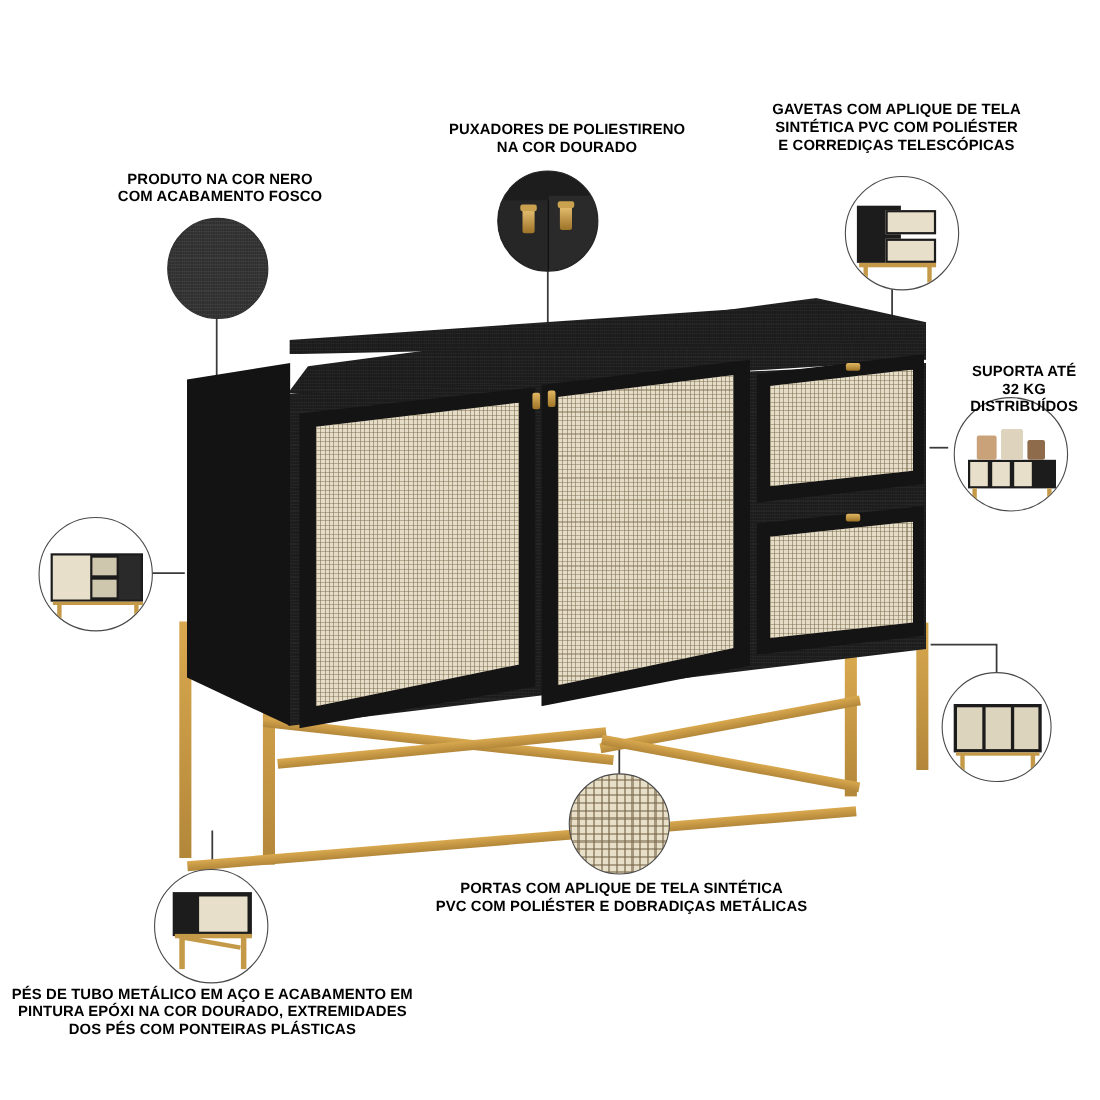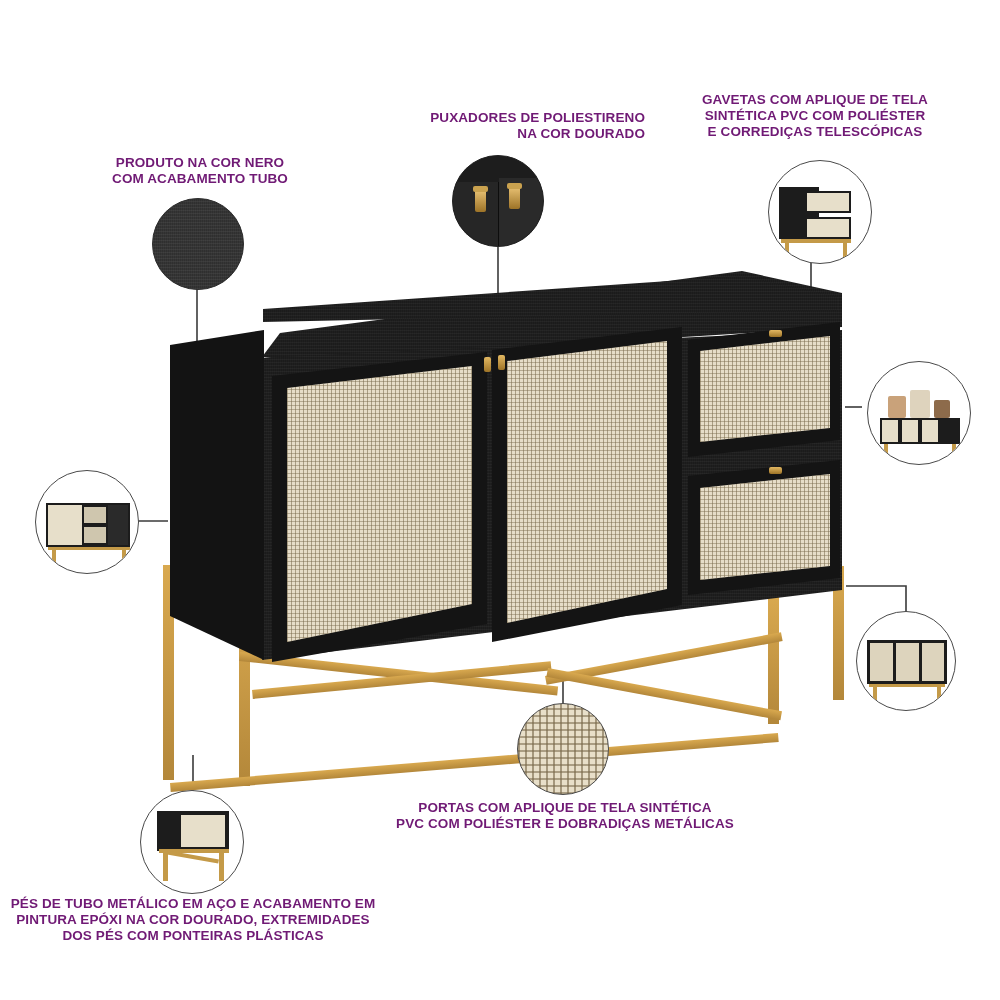--- a/index.html
+++ b/index.html
@@ -13,21 +13,21 @@
     color:#111;
   }
   #stage { position:absolute; inset:0; }
 
   .callout-text {
     position:absolute;
     font-weight:bold;
     font-size:13.5px;
     line-height:1.18;
     letter-spacing:0.1px;
-    color:#701a75;
+    color:#000000;
     white-space:pre-line;
   }
   .ct-center { text-align:center; }
 
   .bubble {
     position:absolute;
     border-radius:50%;
     overflow:hidden;
     background:#ffffff;
     border:1.5px solid #4a4a4a;
@@ -215,29 +215,31 @@
   <div class="bubble" style="left:140px; top:790px; width:104px; height:104px; background:#fff;">
     <div style="position:absolute; left:16px; top:20px; width:72px; height:40px; background:#1c1c1c;"></div>
     <div style="position:absolute; left:40px; top:24px; width:44px; height:32px; background:#e7dfca;"></div>
     <div style="position:absolute; left:18px; top:58px; width:70px; height:4px; background:#c49a48;"></div>
     <div style="position:absolute; left:22px; top:60px; width:5px; height:30px; background:#c49a48;"></div>
     <div style="position:absolute; left:78px; top:60px; width:5px; height:30px; background:#c49a48;"></div>
     <div style="position:absolute; left:26px; top:64px; width:52px; height:4px; background:#c49a48; transform:rotate(10deg);"></div>
   </div>
 
   <div class="callout-text ct-center" style="left:60px; top:155px; width:280px;">PRODUTO NA COR NERO
-COM ACABAMENTO TUBO</div>
-
-  <div class="callout-text ct-center" style="left:360px; top:110px; width:285px;text-align:right;">PUXADORES DE POLIESTIRENO
+COM ACABAMENTO FOSCO</div>
+
+  <div class="callout-text ct-center" style="left:373px; top:110px; width:285px;">PUXADORES DE POLIESTIRENO
 NA COR DOURADO</div>
 
   <div class="callout-text ct-center" style="left:690px; top:92px; width:250px;">GAVETAS COM APLIQUE DE TELA
 SINTÉTICA PVC COM POLIÉSTER
 E CORREDIÇAS TELESCÓPICAS</div>
 
+  <div class="callout-text ct-center" style="left:862px; top:330px; width:138px;">SUPORTA ATÉ
+32 KG DISTRIBUÍDOS</div>
 
 
 
   <div class="callout-text ct-center" style="left:8px; top:896px; width:370px;">PÉS DE TUBO METÁLICO EM AÇO E ACABAMENTO EM
 PINTURA EPÓXI NA COR DOURADO, EXTREMIDADES
 DOS PÉS COM PONTEIRAS PLÁSTICAS</div>
 
   <div class="callout-text ct-center" style="left:395px; top:800px; width:340px;">PORTAS COM APLIQUE DE TELA SINTÉTICA
 PVC COM POLIÉSTER E DOBRADIÇAS METÁLICAS</div>
 

